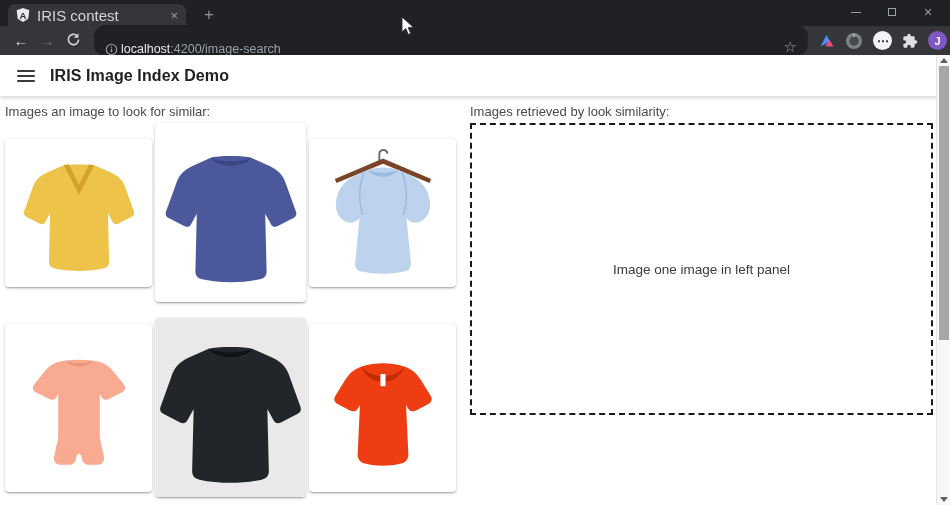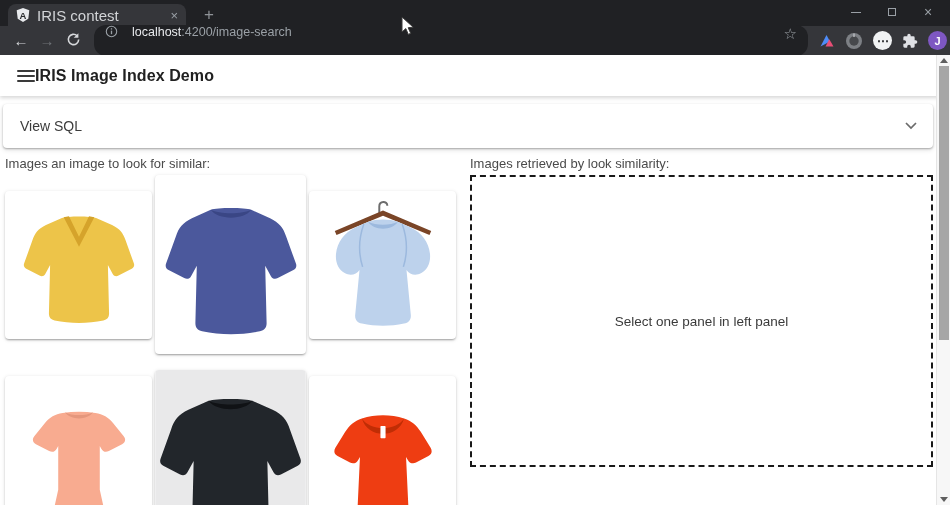--- a/index.html
+++ b/index.html
@@ -19,36 +19,36 @@
   .winbtn { width:36px; height:24px; display:flex; align-items:center; justify-content:center; color:#9aa0a6; }
   .min-glyph { width:10px; height:1px; background:#9aa0a6; display:block; }
   .max-glyph { width:8px; height:8px; border:1px solid #9aa0a6; display:block; }
   .winbtn.close { font-size:14px; }
 
   .toolbar { position:absolute; top:26px; left:0; right:0; height:29px; background:#35363a;
              display:flex; align-items:center; padding:0 8px; }
   .navbtn { width:26px; text-align:center; font-size:15px; color:#d7d9dc; flex:none; }
   .navbtn.fwd { color:#6f7378; }
   .omnibox { height:31px; width:714px; margin-left:8px; background:#202124; border-radius:12px;
-             display:flex; align-items:flex-start; padding:0 11px; gap:14px; flex:none; }
+             display:flex; align-items:flex-end; padding:0 11px; gap:3px; flex:none; }
   .url { font-size:12.5px; color:#e8eaed; white-space:nowrap; }
   .url .path { color:#9aa0a6; }
   .omni-spacer { flex:1; }
   .star { color:#9aa0a6; font-size:15px; }
   .ext-row { display:flex; align-items:center; gap:10px; margin-left:11px; }
   .circle-white { width:19px; height:19px; border-radius:50%; background:#f1f3f4; color:#202124;
                   display:flex; align-items:center; justify-content:center; font-size:12px; font-weight:bold; letter-spacing:-1px; }
   .avatar { width:19px; height:19px; border-radius:50%; color:#fff; font-size:11px; font-weight:bold;
             display:flex; align-items:center; justify-content:center; }
 
   .cursor { position:absolute; left:401px; top:16px; z-index:50; pointer-events:none; }
 
   
   .app { position:absolute; top:55px; left:0; right:0; bottom:0; background:#fff; overflow:hidden; }
-  .appbar { height:41px; background:#fff; display:flex; align-items:center; padding:0 17px;
+  .appbar { height:41px; background:#fff; display:flex; align-items:center; gap:15px; padding:0 17px;
             box-shadow:0 2px 4px rgba(0,0,0,.16); position:relative; z-index:3; }
   .hamburger { display:flex; flex-direction:column; gap:3px; width:18px; }
   .hamburger span { height:2px; background:#3a3a3a; border-radius:1px; }
   .app-title { font-size:16px; font-weight:bold; color:#212121; letter-spacing:.1px; }
 
   .sql-panel { margin:8px 17px 0 3px; height:44px; background:#fff; border-radius:4px;
                box-shadow:0 1px 2px rgba(0,0,0,.28), 0 2px 5px rgba(0,0,0,.12);
                display:flex; align-items:center; padding:0 16px 0 17px; position:relative; z-index:2; }
   .sql-label { flex:1; font-size:14px; color:#3c3c3c; }
 
@@ -149,26 +149,20 @@
 
   <div class="appbar">
     <span class="hamburger">
         <span></span>
         <span></span>
         <span></span>
       </span>
     <span class="app-title">IRIS Image Index Demo</span>
   </div>
 
-  <div class="sql-panel">
-    <span class="sql-label">View SQL</span>
-    <svg width="12" height="8" viewBox="0 0 12 8">
-      <path d="M1 1 L6 6 L11 1" fill="none" stroke="#6b6b6b" stroke-width="1.7"></path>
-    </svg>
-  </div>
 
   <div class="content">
 
     <div class="left-col">
       <div class="col-heading">Images an image to look for similar:</div>
       <div class="grid">
 
         <div class="card small">
           <svg width="118" height="125" viewBox="0 0 100 106">
             <path d="M35.5 13.5 L22 19.5 C15.5 22.5 12.5 26.5 10.5 32.5 L3.5 52 C2.8 54 3.4 55.6 5.3 56.6 L16.5 62.4 C18.5 63.4 20.3 62.9 21.4 61 L25.5 53.5 L24.5 94.5 C24.4 97.8 26 99.8 29.3 100.5 C42.5 103.3 57.5 103.3 70.7 100.5 C74 99.8 75.6 97.8 75.5 94.5 L74.5 53.5 L78.6 61 C79.7 62.9 81.5 63.4 83.5 62.4 L94.7 56.6 C96.6 55.6 97.2 54 96.5 52 L89.5 32.5 C87.5 26.5 84.5 22.5 78 19.5 L64.5 13.5 C60 11.8 40 11.8 35.5 13.5 Z" fill="#edc449"></path>
@@ -218,21 +212,21 @@
             <rect x="48" y="23.5" width="4" height="9.5" rx="0.5" fill="#ffffff"></rect>
           </svg>
         </div>
 
       </div>
     </div>
 
     <div class="right-col">
       <div class="col-heading">Images retrieved by look similarity:</div>
       <div class="dashed-box">
-        <span class="empty-msg">Select one panel in left panel</span>
+        <span class="empty-msg">Image one image in left panel</span>
       </div>
     </div>
 
   </div>
 
   <div class="scrollbar">
     <div class="sb-arrow up"></div>
     <div class="sb-thumb"></div>
     <div class="sb-arrow down"></div>
   </div>

